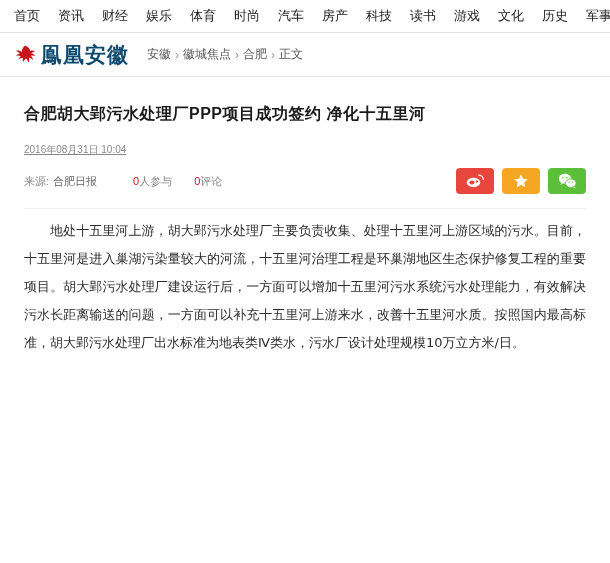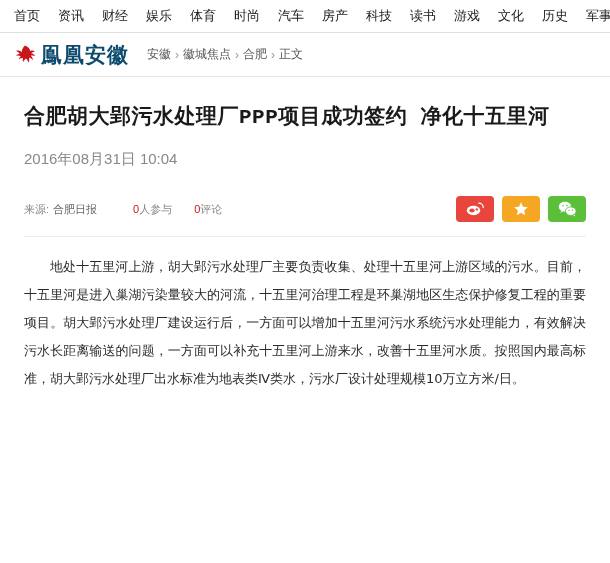--- a/index.html
+++ b/index.html
@@ -73,40 +73,41 @@
     margin: 0 4px;
     color: #999999;
   }
 
   
   .article {
     padding: 26px 24px 0 24px;
     box-sizing: border-box;
   }
   h1.headline {
-    font-family: Liberation Mono, monospace;
-    font-size: 21px;
+    font-family: Liberation Sans, sans-serif;
+    font-size: 16px;
     font-weight: bold;
     color: #1a1a1a;
     margin: 0 0 18px 0;
     line-height: 1.4;
     letter-spacing: 0.5px;
   }
   .meta-row {
-    font-size: 15px;
+    font-size: 10px;
     color: #888888;
-    margin-bottom: 27px;
+    margin-bottom: 11px;
+    text-decoration: underline;
   }
   .source-row {
     display: flex;
     align-items: center;
     justify-content: space-between;
     border-bottom: 1px solid #eeeeee;
     padding-bottom: 14px;
-    margin-bottom: 16px;
+    margin-bottom: 8px;
   }
   .source-left {
     display: flex;
     align-items: center;
     font-size: 11px;
     color: #888888;
   }
   .source-left .src-label { margin-right: 4px; }
   .source-left .src-value {
     color: #666666;

